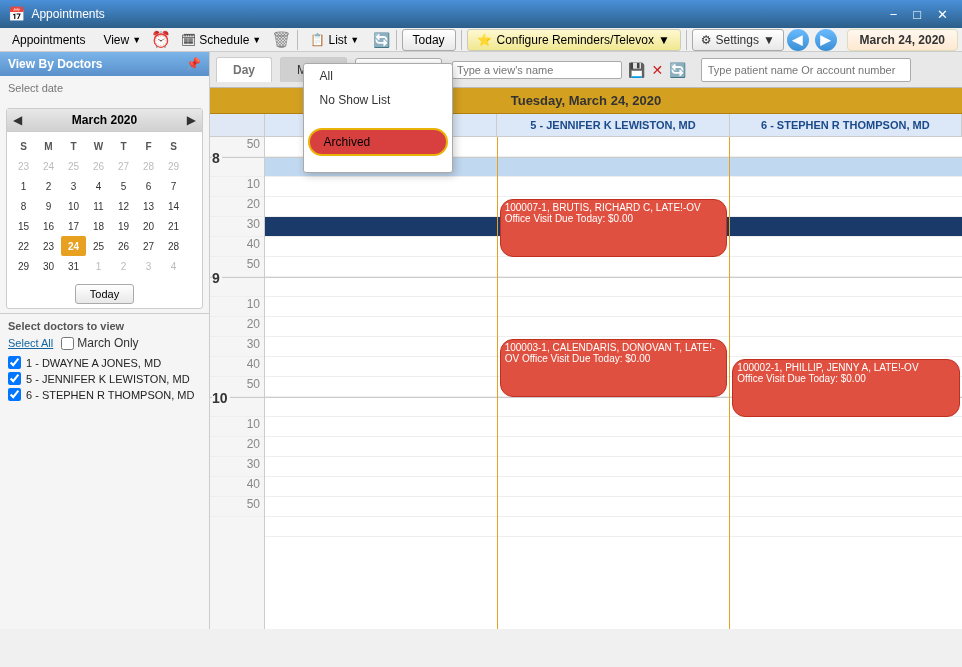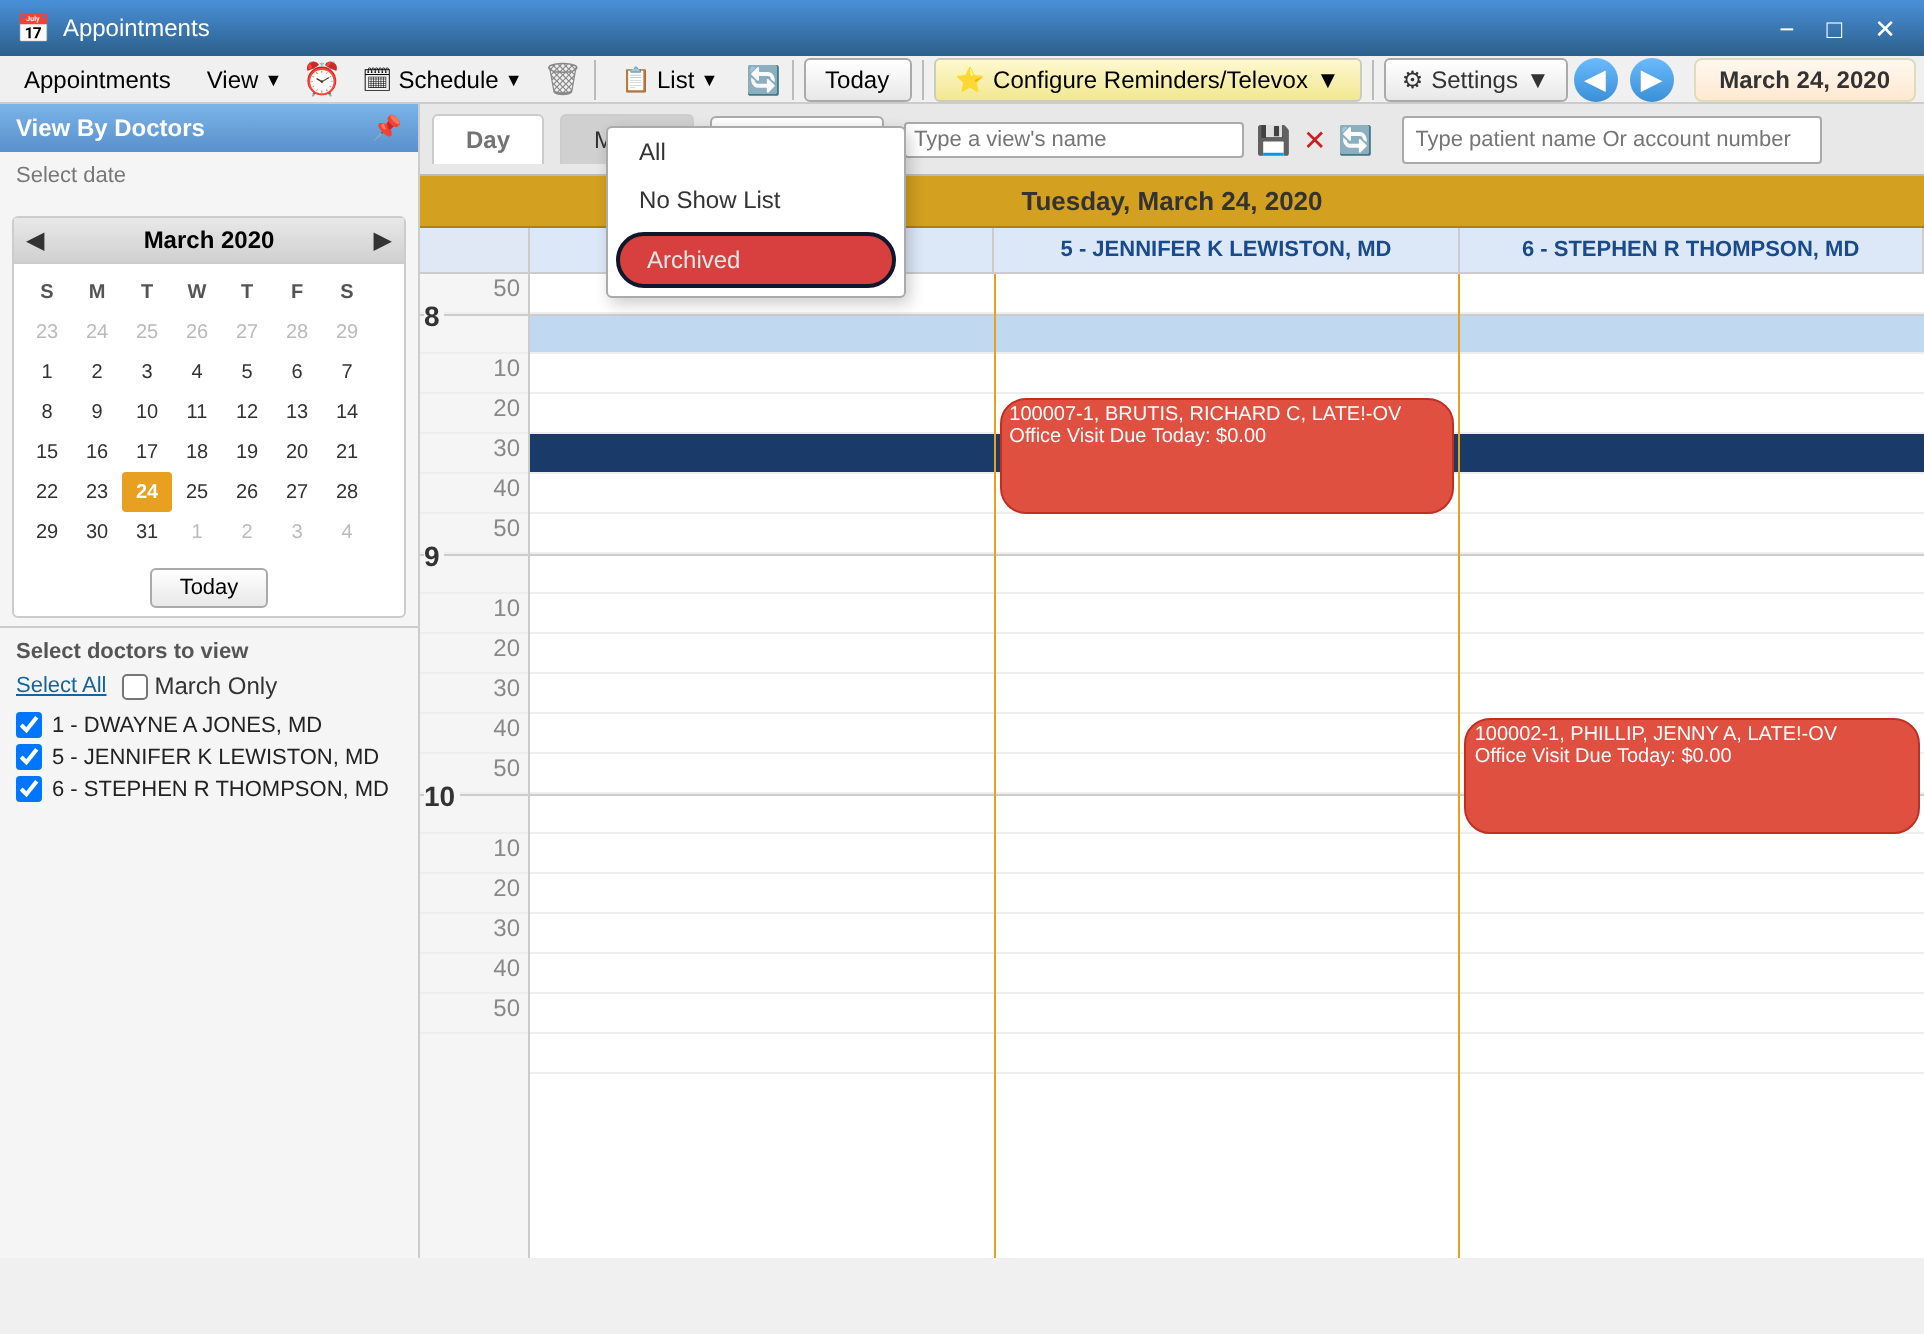--- a/index.html
+++ b/index.html
@@ -401,21 +401,21 @@
   <div class="lists-menu-container">
     <div class="menu-item">
       <span>📋</span>
       <span>List</span>
       <span class="arrow">▼</span>
     </div>
 
     <div class="lists-menu">
       <div class="lists-menu-item">All</div>
       <div class="lists-menu-item">No Show List</div>
-      <div class="lists-menu-item archived-highlight" style="background:#d84040;color:#e5e5e5;border:2px solid #0f172a;border-radius:20px;margin:4px 4px;padding:5px 14px;">Archived</div>
+      <div class="lists-menu-item archived-highlight" style="background:#d84040;color:#000000;border:2px solid #eab308;border-radius:20px;margin:16px 4px;padding:5px 14px;">Archived</div>
     </div>
   </div>
   <div style="margin-left:4px;">
     <span style="font-size:14px;cursor:pointer;">🔄</span>
   </div>
   <div style="width:1px;height:20px;background:#bbb;margin:0 3px;"></div>
   <div class="menu-item today-btn">Today</div>
   <div style="width:1px;height:20px;background:#bbb;margin:0 3px;"></div>
   <div class="configure-btn">
     <span>⭐</span>
@@ -685,20 +685,23 @@
             <div style="height:20px;border-bottom:1px solid #eee;"></div>
             <div style="height:20px;border-bottom:1px solid #eee;"></div>
             <div style="height:20px;border-bottom:1px solid #eee;"></div>
             <div style="height:20px;border-bottom:1px solid #eee;"></div>
             <div style="height:20px;border-bottom:1px solid #eee;"></div>
 
             <div class="appt-block" style="top:calc(3*20px + 2px); height:58px;">
               100007-1, BRUTIS, RICHARD C, LATE!-OV<br>Office Visit Due Today: $0.00
             </div>
 
+            <div class="appt-block" style="top:calc(10*20px + 2px); height:58px;">
+              100003-1, CALENDARIS, DONOVAN T, LATE!-OV Office Visit Due Today: $0.00
+            </div>
           </div>
 
           <div class="doctor-col" style="position:relative;">
             <div style="height:20px;border-bottom:1px solid #eee;"></div>
             <div style="height:20px;border-top:1px solid #ccc;border-bottom:1px solid #eee;background:#c0d8f0;"></div>
             <div style="height:20px;border-bottom:1px solid #eee;"></div>
             <div style="height:20px;border-bottom:1px solid #eee;"></div>
             <div style="height:20px;border-bottom:1px solid #eee;background:#1a3a6a;"></div>
             <div style="height:20px;border-bottom:1px solid #eee;"></div>
             <div style="height:20px;border-bottom:1px solid #eee;"></div>

